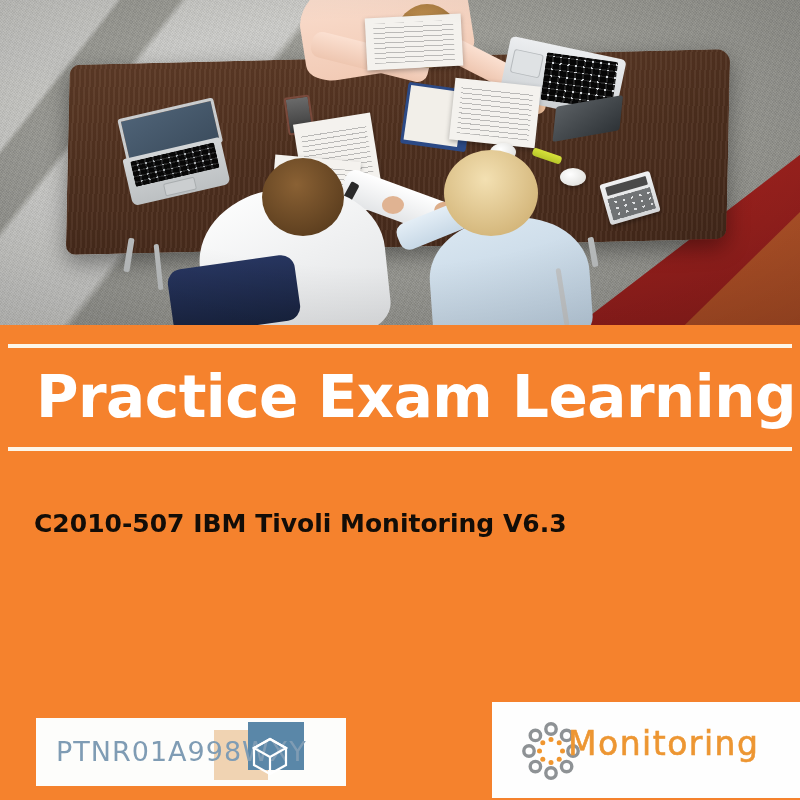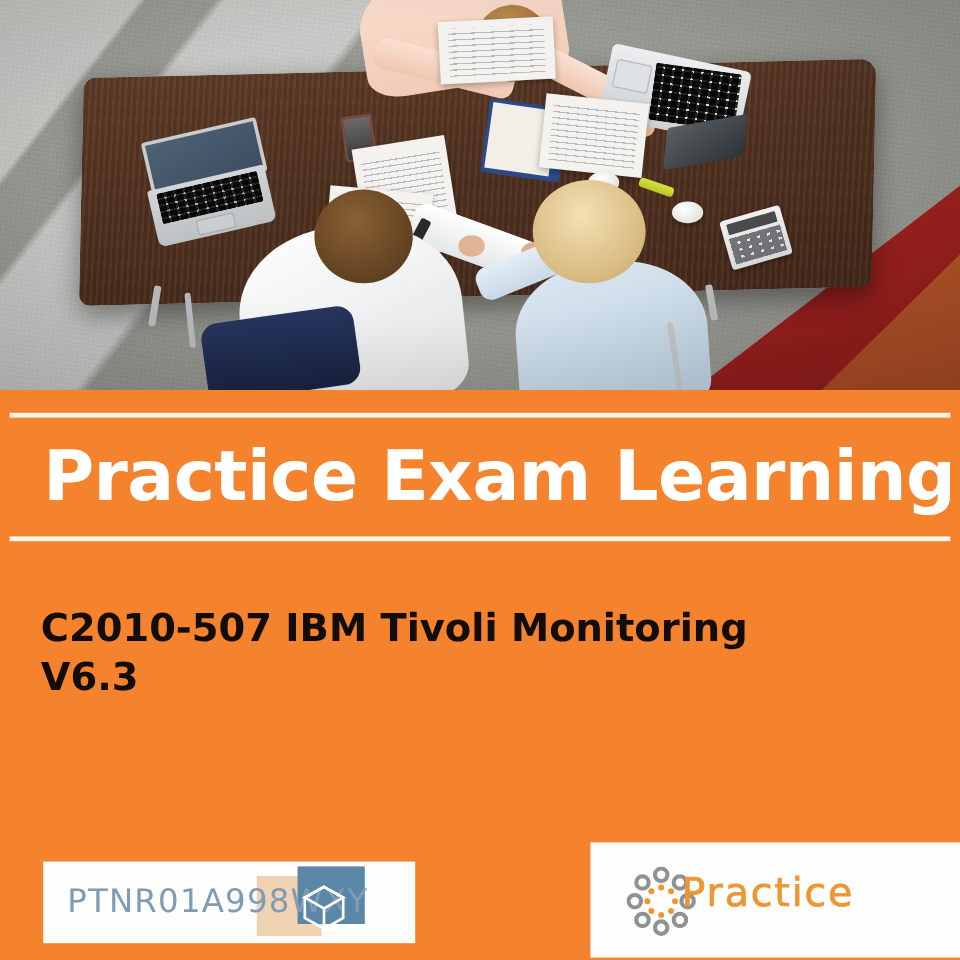--- a/index.html
+++ b/index.html
@@ -320,21 +320,21 @@
   }
 
   .subtitle {
     position: absolute;
     left: 34px;
     top: 178px;
     width: 660px;
     color: #120d08;
     font-family: "DejaVu Sans", sans-serif;
     font-weight: 700;
-    font-size: 32px;
+    font-size: 25px;
     line-height: 41px;
   }
 
   
   .logo-left {
     position: absolute;
     left: 36px;
     top: 718px;
     width: 310px;
     height: 68px;
@@ -510,16 +510,16 @@
         <circle cx="29" cy="17.5" r="2.5"></circle>
         <circle cx="37.2" cy="20.8" r="2.5"></circle>
         <circle cx="40.5" cy="29" r="2.5"></circle>
         <circle cx="37.2" cy="37.2" r="2.5"></circle>
         <circle cx="29" cy="40.5" r="2.5"></circle>
         <circle cx="20.8" cy="37.2" r="2.5"></circle>
         <circle cx="17.5" cy="29" r="2.5"></circle>
         <circle cx="20.8" cy="20.8" r="2.5"></circle>
       </g>
     </svg>
-    <div class="lr-text">Practice</div>
+    <div class="lr-text">Monitoring</div>
   </div>
 
 </div>
 
 </body></html>

